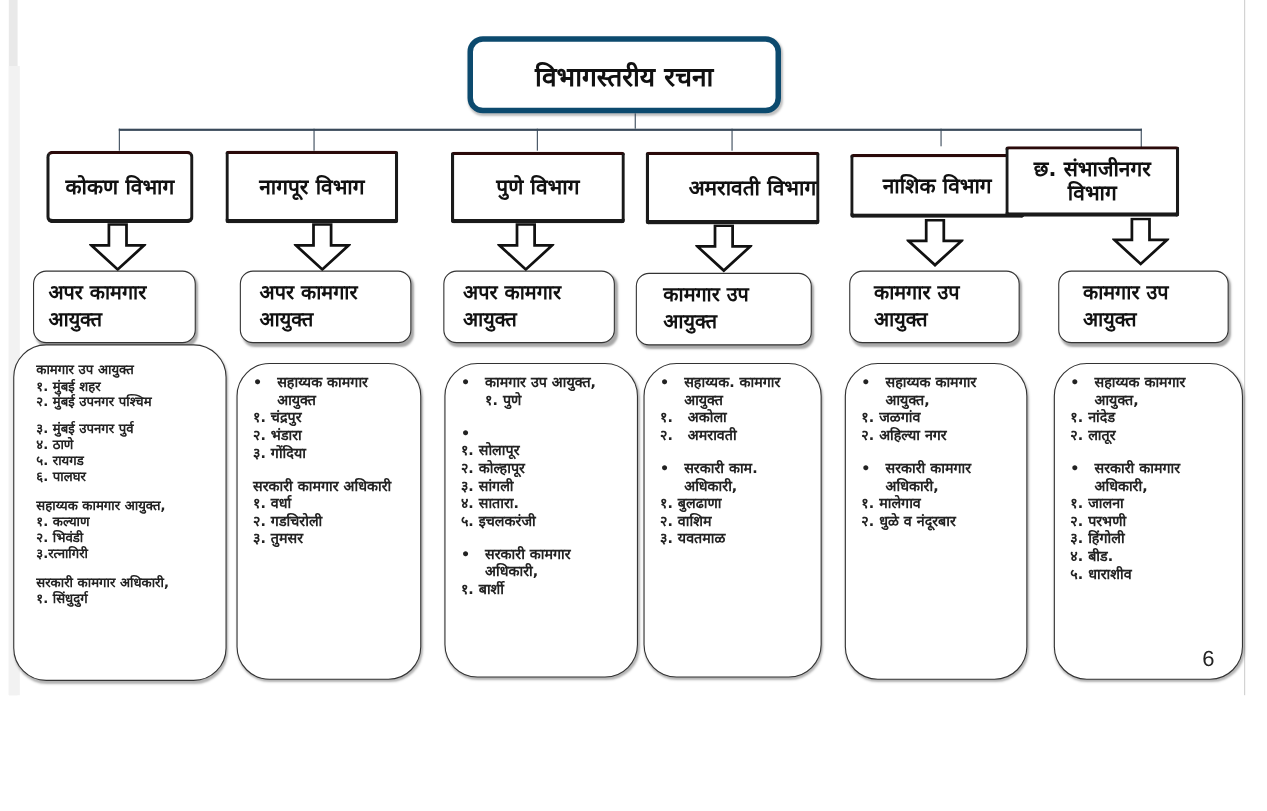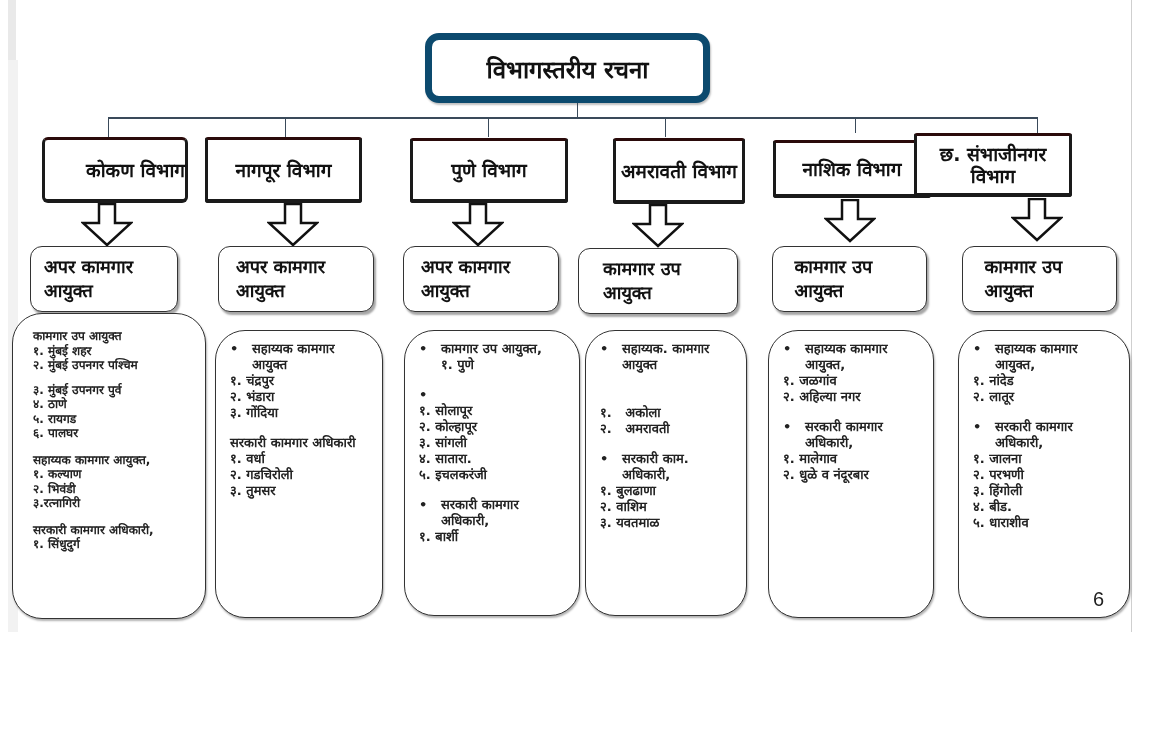--- a/index.html
+++ b/index.html
@@ -8,21 +8,21 @@
 
   .slide {
     position: absolute; left: 8px; top: 0; width: 1124px; height: 632px;
     background: #ffffff; border-right: 1px solid #cfcfcf;
   }
   .left-strip { position: absolute; left: 0; top: 0; width: 8px; height: 632px; background: #e9e9e9; }
   .left-strip-lower { position: absolute; left: 0; top: 60px; width: 10px; height: 572px; background: #f2f2f2; }
 
   .root-box {
     position: absolute; left: 425px; top: 33px; width: 285px; height: 70px;
-    border: 7px solid #0c4a6e; border-radius: 14px; background: #fff;
+    border: 5px solid #0c4a6e; border-radius: 14px; background: #fff;
     display: flex; align-items: center; justify-content: center;
     font-weight: bold; font-size: 24px; box-shadow: 1px 2px 2px rgba(0,0,0,0.25);
   }
 
   .hline { position: absolute; background: #3a4a5a; }
 
   .division-box {
     position: absolute; background: #fff; border: 3px solid #1a1a1a;
     border-bottom-width: 4px; display: flex; align-items: center; justify-content: center;
     text-align: center; font-weight: bold; font-size: 19px; line-height: 22px;
@@ -69,30 +69,30 @@
 
 <div class="hline" style="left:577px;top:103px;width:1px;height:14px;"></div>
 <div class="hline" style="left:108px;top:117px;width:930px;height:1.5px;"></div>
 <div class="hline" style="left:108px;top:117px;width:1px;height:20px;"></div>
 <div class="hline" style="left:285px;top:117px;width:1px;height:20px;"></div>
 <div class="hline" style="left:488px;top:117px;width:1px;height:20px;"></div>
 <div class="hline" style="left:665px;top:117px;width:1px;height:20px;"></div>
 <div class="hline" style="left:855px;top:117px;width:1px;height:16px;"></div>
 <div class="hline" style="left:1037px;top:117px;width:1px;height:18px;"></div>
 
-<div class="division-box" style="left:42px;top:137px;width:146px;height:66px;border-radius:6px;justify-content:flex-end;">
+<div class="division-box" style="left:42px;top:137px;width:134px;height:66px;border-radius:6px;">
   <span>कोकण विभाग</span>
 </div>
 <div class="division-box" style="left:205px;top:137px;width:157px;height:66px;">
   <span>नागपूर विभाग</span>
 </div>
 <div class="division-box" style="left:410px;top:138px;width:158px;height:65px;">
   <span>पुणे विभाग</span>
 </div>
-<div class="division-box" style="left:613px;top:138px;width:132px;height:66px;">
+<div class="division-box" style="left:587px;top:138px;width:158px;height:66px;justify-content:flex-end;">
   <span>अमरावती विभाग</span>
 </div>
 <div class="division-box" style="left:773px;top:140px;width:158px;height:58px;">
   <span>नाशिक विभाग</span>
 </div>
 <div class="division-box" style="left:914px;top:133px;width:158px;height:64px;padding:0 6px;">
   <span>छ. संभाजीनगर विभाग</span>
 </div>
 
 <svg class="arrow" style="left:81px;top:203px;" viewBox="0 0 52 44">
@@ -208,21 +208,21 @@
     <div class="item">१. बार्शी</div>
   </div>
 </div>
 
 <div class="detail-box" style="left:585px;top:330px;width:162px;height:286px;padding:10px 10px 0 14px;">
   <div class="group">
     <div class="group-title">
         <span class="bullet">•</span>
         <span class="txt">सहाय्यक. कामगार आयुक्त</span>
       </div>
-    <div class="item" style="white-space:pre;margin-top:32px;">१.   अकोला</div>
+    <div class="item" style="white-space:pre;">१.   अकोला</div>
     <div class="item" style="white-space:pre;">२.   अमरावती</div>
   </div>
   <div class="group">
     <div class="group-title">
         <span class="bullet">•</span>
         <span class="txt">सरकारी काम. अधिकारी,</span>
       </div>
     <div class="item">१. बुलढाणा</div>
     <div class="item">२. वाशिम</div>
     <div class="item">३. यवतमाळ</div>

